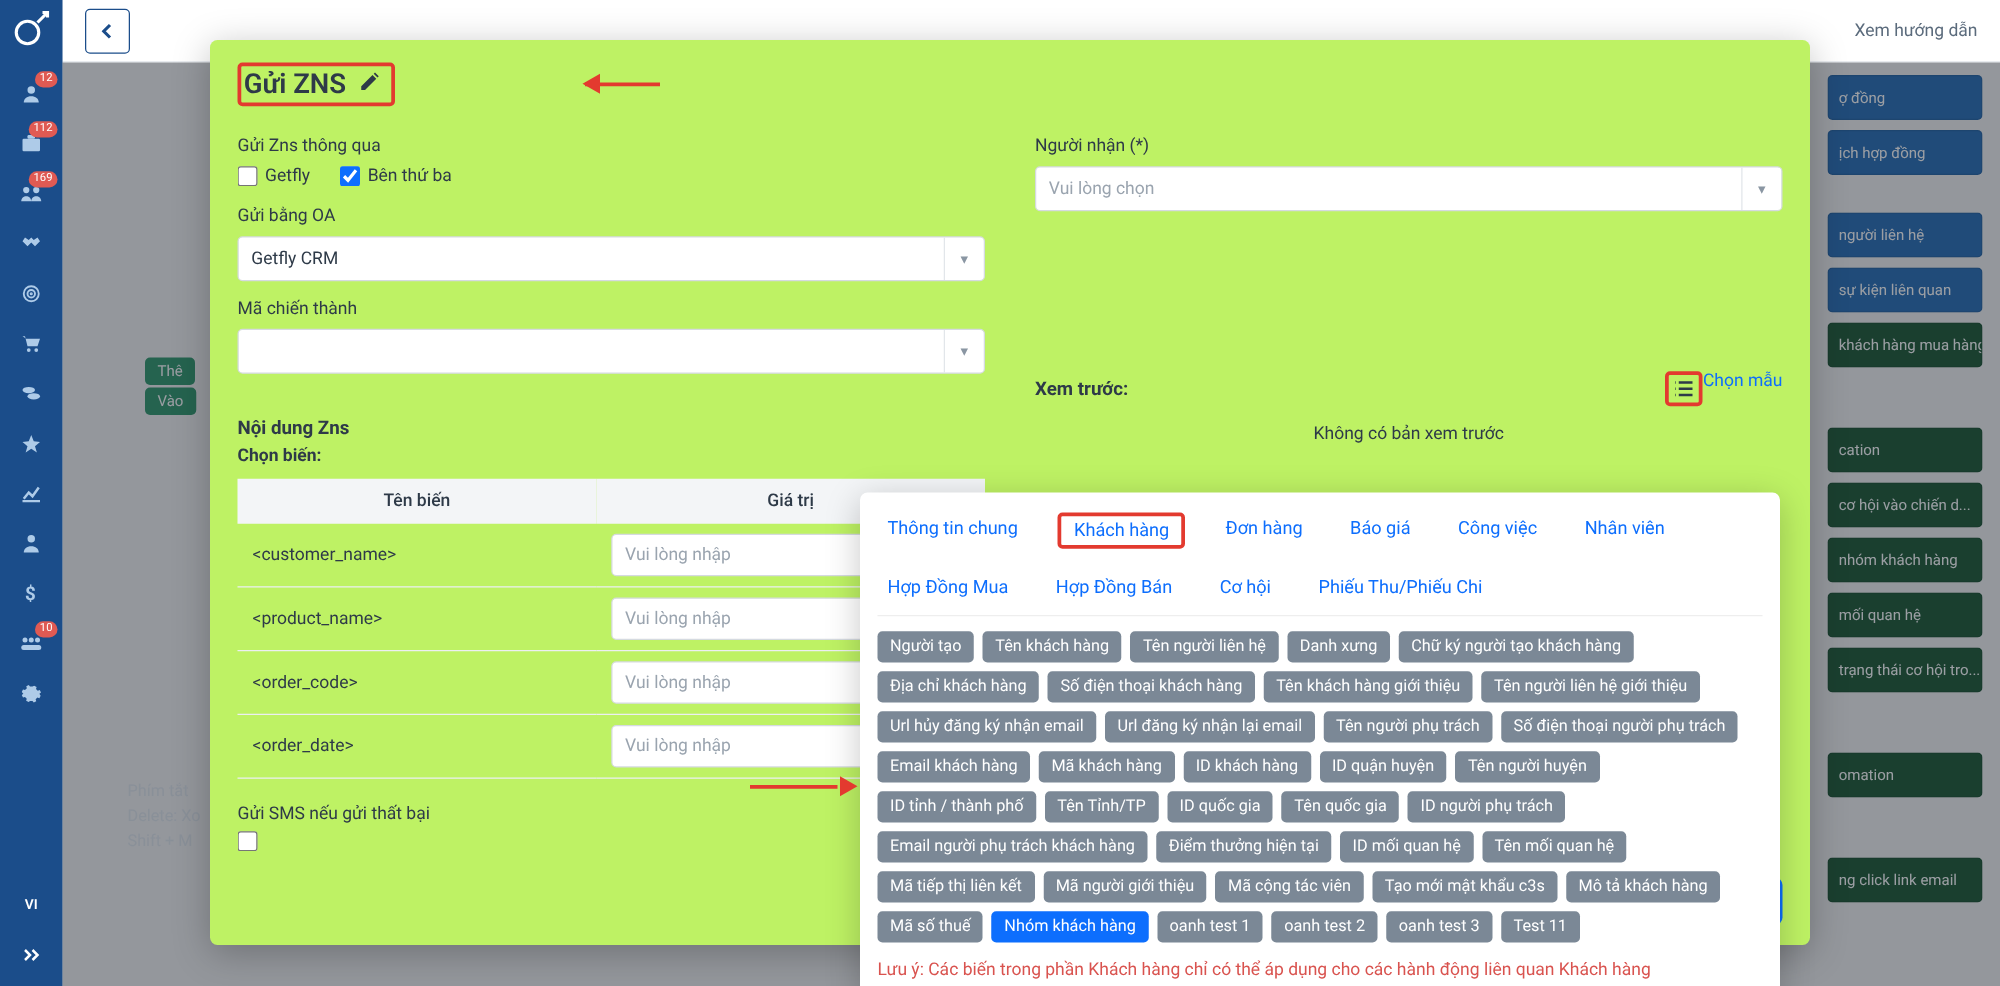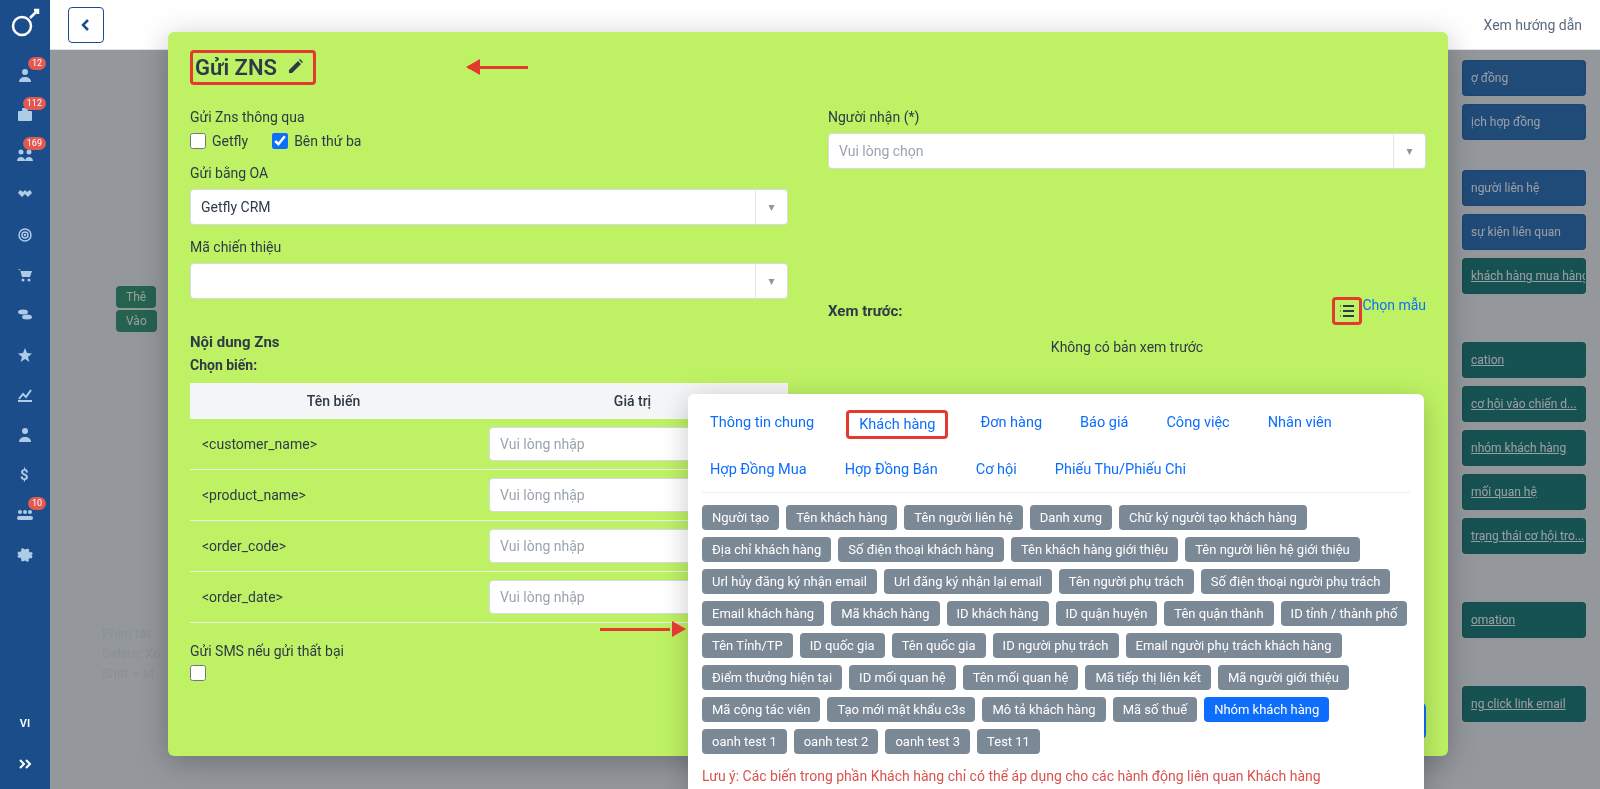--- a/index.html
+++ b/index.html
@@ -16,21 +16,21 @@
 
 .topbar { position: absolute; left: 50px; top: 0; right: 0; height: 50px; background: #fff; display: flex; align-items: center; padding: 0 18px; border-bottom: 1px solid #e1e5ea; }
 .topbar .back { width: 36px; height: 36px; border: 1px solid #1b4d8a; border-radius: 4px; color: #1b4d8a; display: flex; align-items: center; justify-content: center; font-size: 16px; margin-right: 14px; }
 .topbar input.search { height: 36px; border: 1px solid #dcdfe4; border-radius: 4px; padding: 0 10px; font-size: 14px; width: 240px; color: #555; }
 .topbar .guide { margin-left: auto; color: #5b6b7c; font-size: 14px; }
 
 
 .right-buttons { position: absolute; right: 14px; top: 60px; width: 124px; display: flex; flex-direction: column; gap: 8px; z-index: 0; }
 .right-buttons .rb { height: 36px; display: flex; align-items: center; padding: 0 8px; font-size: 12px; color: #fff; border-radius: 4px; overflow: hidden; white-space: nowrap; border: 1px solid rgba(0,0,0,0.1); }
 .rb.blue { background: #1f68b3; }
-.rb.teal { background: #0f766e; text-decoration: underline; }
+.rb.teal { background: #14532d; }
 
 
 .overlay { position: absolute; left: 50px; top: 50px; right: 0; bottom: 0; background: rgba(33, 41, 52, 0.45); z-index: 5; }
 .modal { position: absolute; left: 168px; top: 32px; width: 1280px; height: 724px; background: #bef264; border-radius: 6px; box-shadow: 0 6px 30px rgba(0,0,0,0.25); z-index: 10; padding: 18px 22px 22px 22px; overflow: hidden; }
 
 .modal-title { display: inline-flex; align-items: center; gap: 10px; font-size: 22px; font-weight: 600; color: #2e3a48; padding: 2px 8px 2px 2px; border: 3px solid #e33a2f; border-radius: 4px; }
 .title-arrow { position: absolute; left: 300px; top: 25px; width: 80px; height: 20px; }
 .title-arrow::before { content: ""; position: absolute; left: 0; top: 9px; width: 60px; height: 3px; background: #e33a2f; }
 .title-arrow::after { content: ""; position: absolute; left: -2px; top: 2px; border-right: 14px solid #e33a2f; border-top: 8px solid transparent; border-bottom: 8px solid transparent; }
 
@@ -248,21 +248,21 @@
             <span>Bên thứ ba</span>
           </label>
       </div>
 
       <div class="label" style="margin-top:16px">Gửi bằng OA</div>
       <div class="select-box">
         <span>Getfly CRM</span>
         <span class="chev">▾</span>
       </div>
 
-      <div class="label" style="margin-top:14px">Mã chiến thiệu</div>
+      <div class="label" style="margin-top:14px">Mã chiến thành</div>
       <div class="select-box">
         <span></span>
         <span class="chev">▾</span>
       </div>
 
       <div style="margin-top:16px; overflow:hidden;">
         <span class="section-bold" style="float:left">Nội dung Zns</span>
       </div>
       <div class="template-line" style="font-weight:700">Chọn biến:</div>
 
@@ -352,21 +352,21 @@
       <span class="tag">Tên khách hàng giới thiệu</span>
       <span class="tag">Tên người liên hệ giới thiệu</span>
       <span class="tag">Url hủy đăng ký nhận email</span>
       <span class="tag">Url đăng ký nhận lại email</span>
       <span class="tag">Tên người phụ trách</span>
       <span class="tag">Số điện thoại người phụ trách</span>
       <span class="tag">Email khách hàng</span>
       <span class="tag">Mã khách hàng</span>
       <span class="tag">ID khách hàng</span>
       <span class="tag">ID quận huyện</span>
-      <span class="tag">Tên quận thành</span>
+      <span class="tag">Tên người huyện</span>
       <span class="tag">ID tỉnh / thành phố</span>
       <span class="tag">Tên Tỉnh/TP</span>
       <span class="tag">ID quốc gia</span>
       <span class="tag">Tên quốc gia</span>
       <span class="tag">ID người phụ trách</span>
       <span class="tag">Email người phụ trách khách hàng</span>
       <span class="tag">Điểm thưởng hiện tại</span>
       <span class="tag">ID mối quan hệ</span>
       <span class="tag">Tên mối quan hệ</span>
       <span class="tag">Mã tiếp thị liên kết</span>

